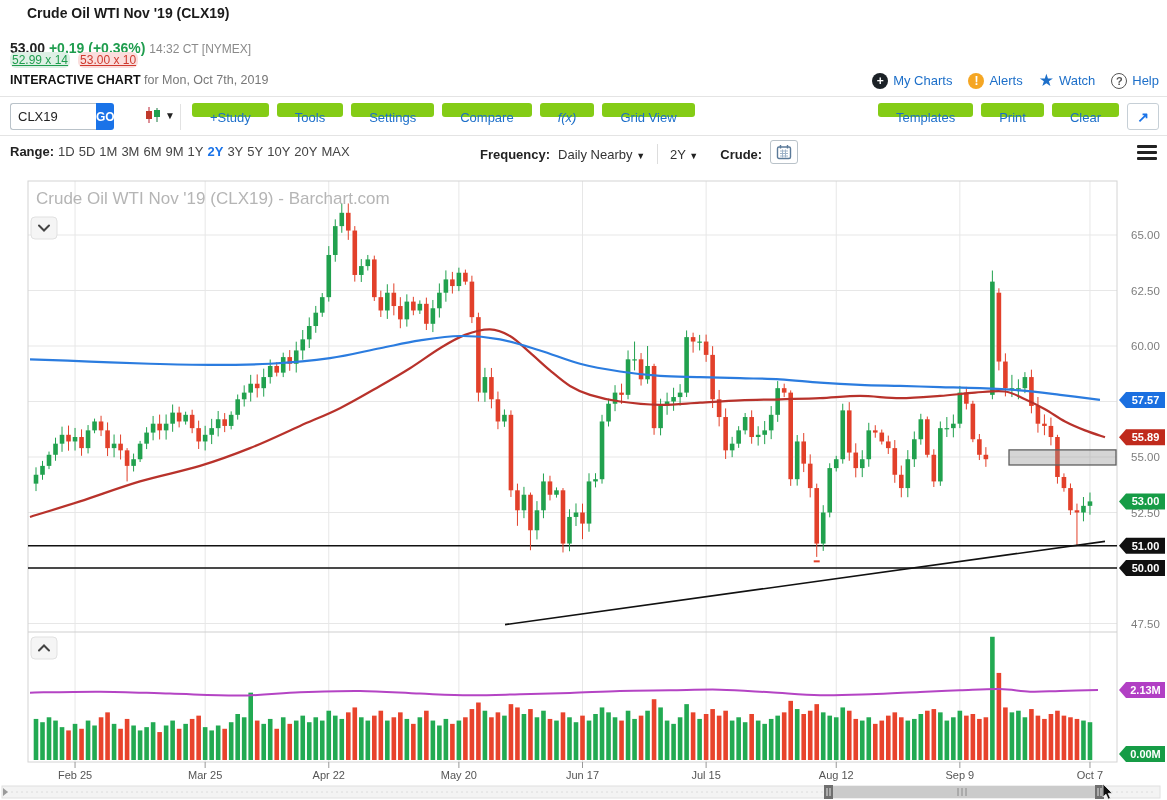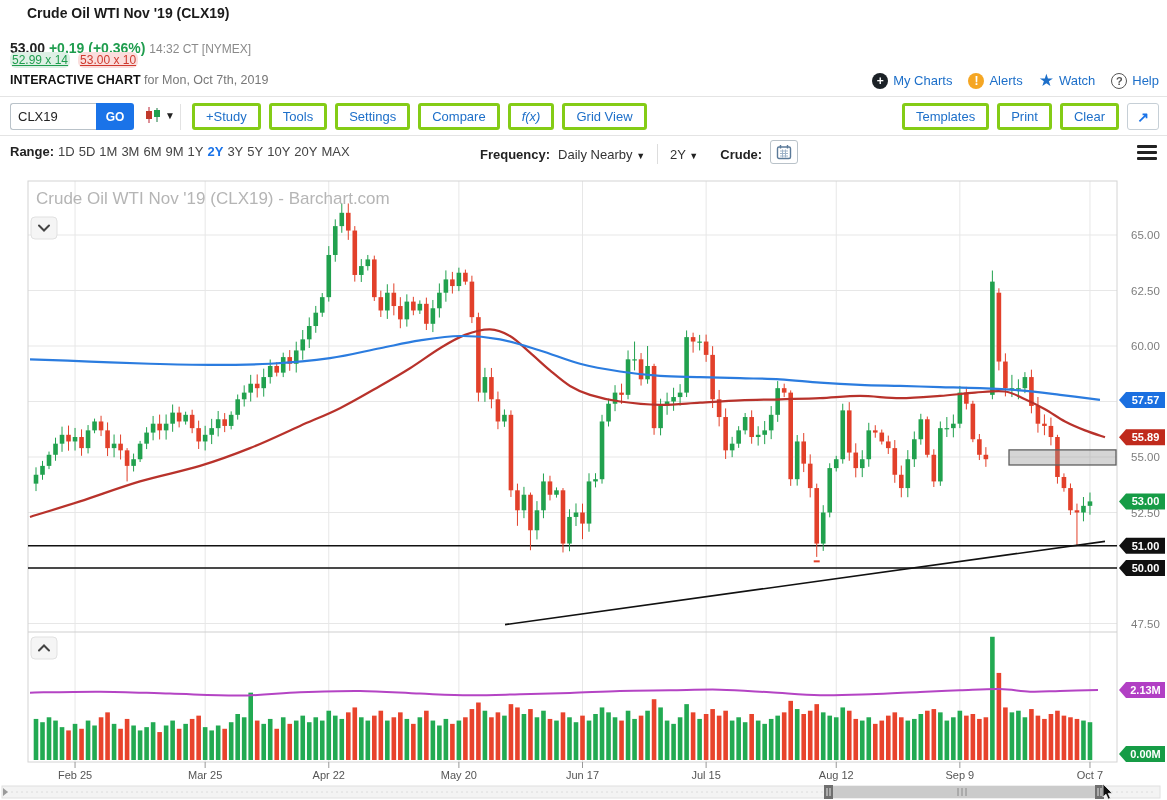--- a/index.html
+++ b/index.html
@@ -23,28 +23,28 @@
   .cir { width:16px; height:16px; border-radius:50%; color:#fff; font-size:12px; font-weight:bold; display:inline-flex; align-items:center; justify-content:center; line-height:1; }
   .cir.black { background:#1b2126; }
   .cir.orange { background:#f5a623; }
   .star { color:#1d6fc9; font-size:17px; }
   .qmark { width:16px; height:16px; border-radius:50%; border:1.5px solid #555; color:#555; font-size:11px; font-weight:bold; display:inline-flex; align-items:center; justify-content:center; }
   .hr { left:0; width:1167px; height:0; border-top:1px solid #e4e4e4; }
 
   
   #toolbar { left:0; top:102px; width:1167px; height:30px; }
   #sym-input { position:absolute; left:10px; top:1px; width:86px; height:27px; border:1px solid #b9c2c9; border-right:none; border-radius:3px 0 0 3px; padding:2px 7px; font-size:13px; color:#222; font-family:"Liberation Sans",sans-serif; }
-  #go-btn { position:absolute; left:96px; top:1px; width:38px; height:27px; background:#1a73e8; color:#fff; font-weight:bold; font-size:12px; border:none; border-radius:0 3px 3px 0; cursor:pointer; }
+  #go-btn { position:absolute; left:96px; top:1px; width:18px; height:27px; background:#1a73e8; color:#fff; font-weight:bold; font-size:12px; border:none; border-radius:0 3px 3px 0; cursor:pointer; }
   #ctype { position:absolute; left:144px; top:4px; cursor:pointer; display:flex; align-items:center; gap:3px; }
   .caret { color:#222; font-size:10px; }
   .tsep { position:absolute; left:180px; top:2px; height:26px; border-left:1px solid #e2e2e2; }
   .btnrow { position:absolute; top:1px; display:flex; gap:8px; }
   #btns-left { left:192px; }
   #btns-right { right:48px; }
-  .tbtn { height:27px; padding:0 11px; background:#fff; border:3px solid #84cc16; border-radius:3px; color:#1d6fc9; font-size:13px; cursor:pointer; font-family:"Liberation Sans",sans-serif; white-space:nowrap; }
+  .tbtn { height:14px; padding:0 11px; background:#fff; border:7px solid #84cc16; border-radius:3px; color:#1d6fc9; font-size:13px; cursor:pointer; font-family:"Liberation Sans",sans-serif; white-space:nowrap; }
   .tbtn.fx { font-style:italic; }
   #expand-btn { position:absolute; right:8px; top:1px; width:32px; height:27px; background:#fff; border:1px solid #c6cfd6; border-radius:3px; color:#1a73e8; font-size:14px; font-weight:bold; cursor:pointer; }
 
   
   #rangerow { left:0; top:139px; width:1167px; height:28px; font-size:13px; }
   #rangerow .lbl { font-weight:bold; color:#222; }
   #ranges { position:absolute; left:10px; top:5px; display:flex; gap:4px; align-items:center; }
   .ritem { color:#444; cursor:pointer; }
   .ritem.sel { color:#1a73e8; font-weight:bold; }
   #freqwrap { position:absolute; left:480px; top:5px; display:flex; gap:8px; align-items:center;justify-content:flex-end; }

